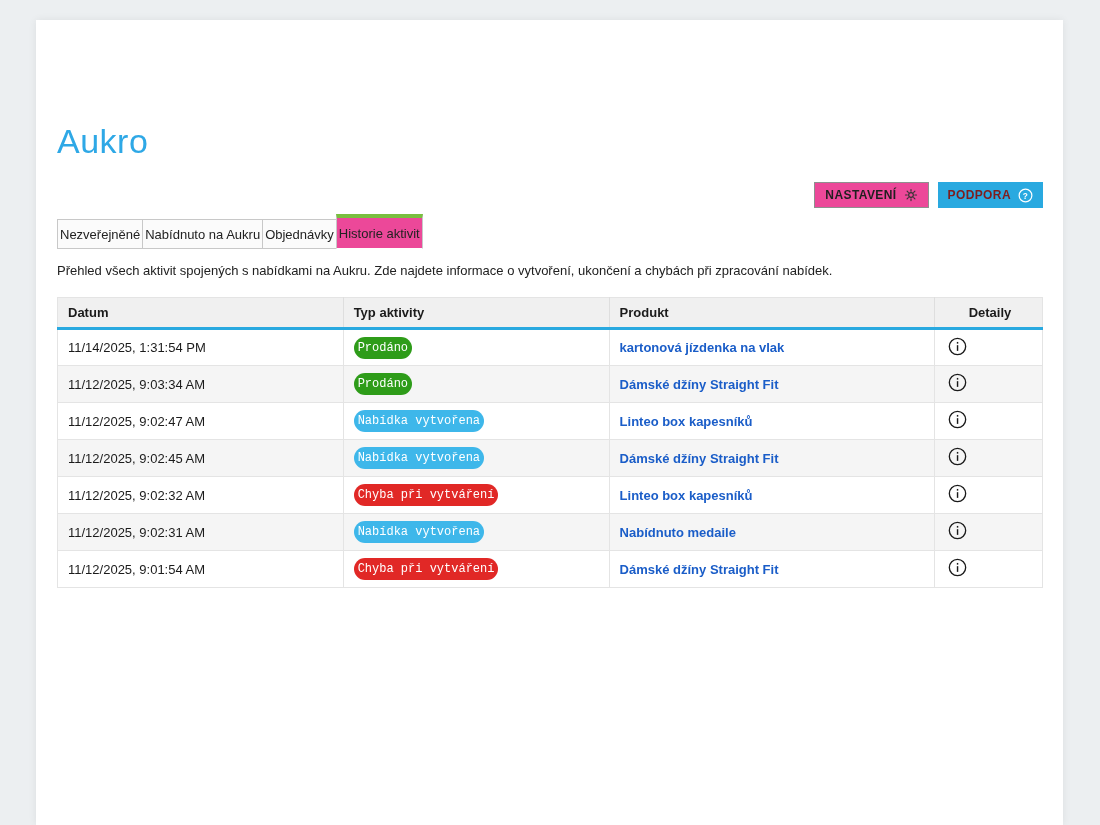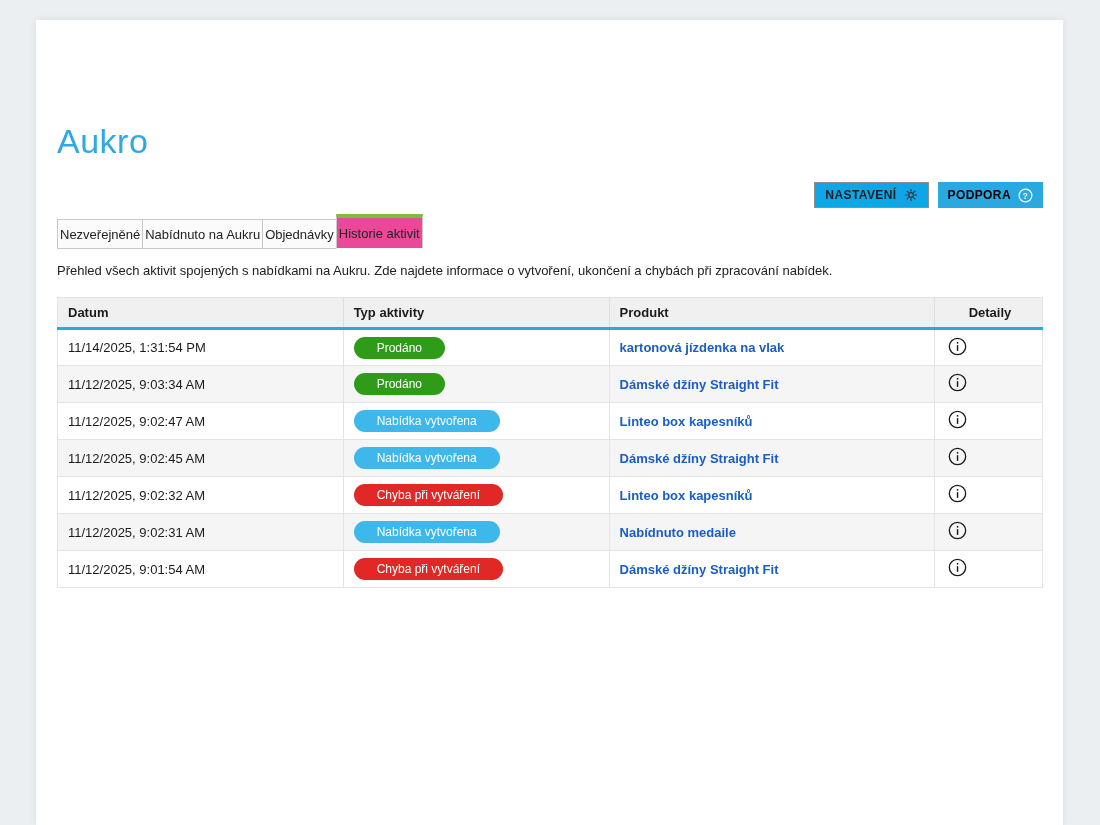--- a/index.html
+++ b/index.html
@@ -37,27 +37,27 @@
     gap: 7px;
     padding: 0 10px;
     font-size: 12px;
     font-weight: 600;
     letter-spacing: 0.4px;
     cursor: pointer;
     border: none;
     font-family: "Liberation Sans", sans-serif;
   }
   .btn-settings {
-    background: #0ea5e9;
+    background: #ec4899;
     border: 1px solid #8f8f8f;
     color: #1f1f1f;
   }
   .btn-support {
     background: #29A9E0;
-    color: #000000;
+    color: #7f1d1d;
   }
   .btn svg { display: block; }
   .tabbar {
     display: flex;
     align-items: flex-end;
     margin-top: 6px;
   }
   .tab {
     height: 30px;
     display: inline-flex;
@@ -112,25 +112,26 @@
     border-bottom: 1px solid #e4e4e4;
   }
   table.activity td:last-child { border-right: none; }
   table.activity tr:nth-child(even) td { background: #f5f5f5; }
   .col-date { width: 29%; }
   .col-activity { width: 27%; }
   .col-product { width: 33%; }
   .col-details { width: 11%; }
   .badge {
     display: inline-block;
-    padding: 4px 23px;
+    padding: 4px 4px;
     border-radius: 11px;
     font-size: 12px;
     color: #ffffff;
     white-space: nowrap;
+    font-family: Liberation Mono, monospace;
   }
   .product-link {
     font-weight: 700;
     color: #1A5DC8;
     text-decoration: none;
     cursor: pointer;
   }
   .info-btn {
     display: inline-flex;
     align-items: center;

